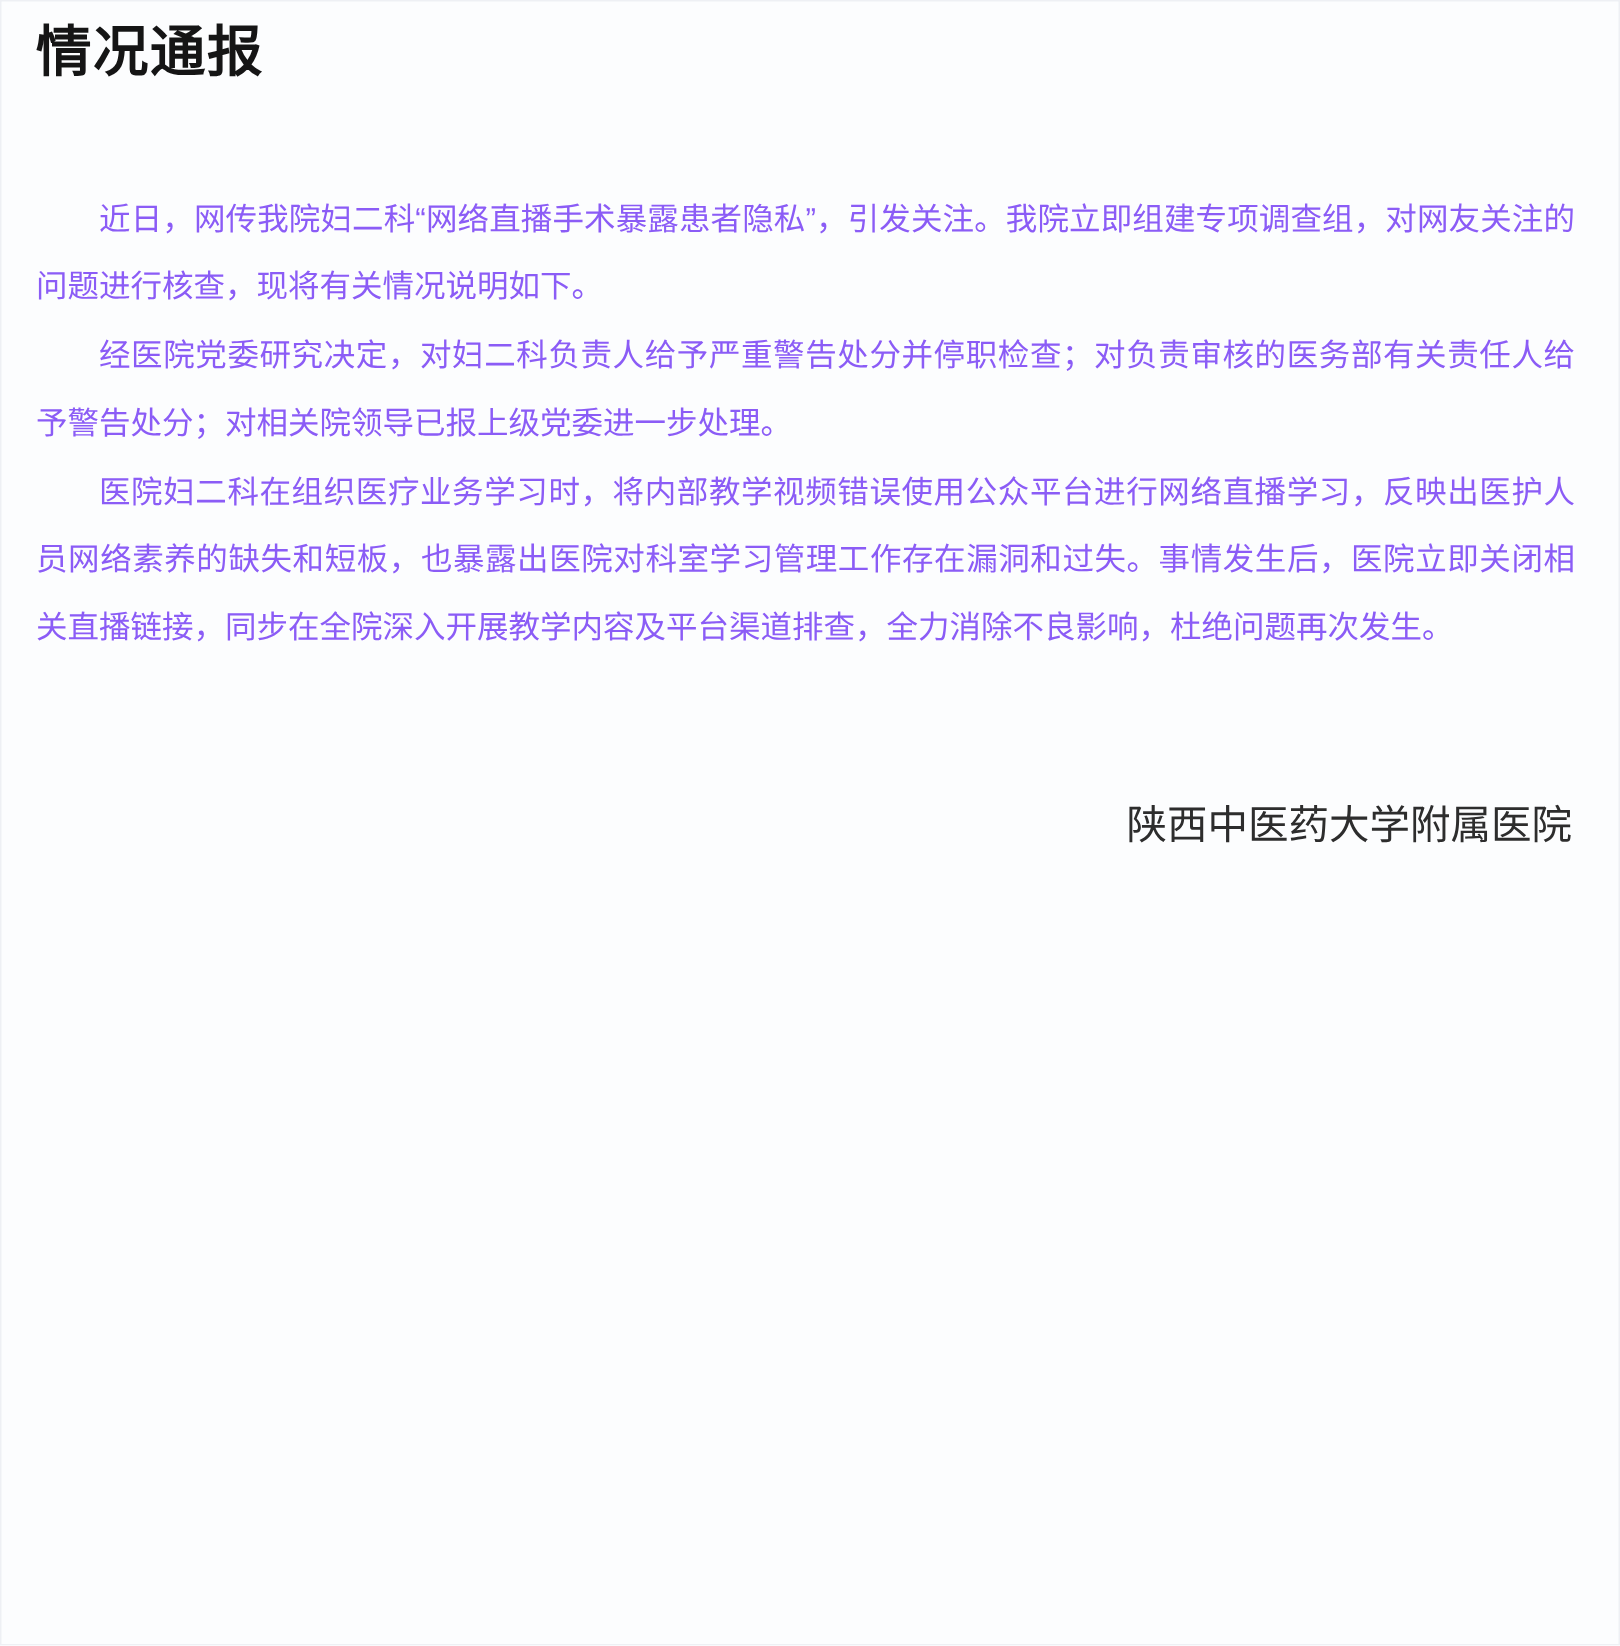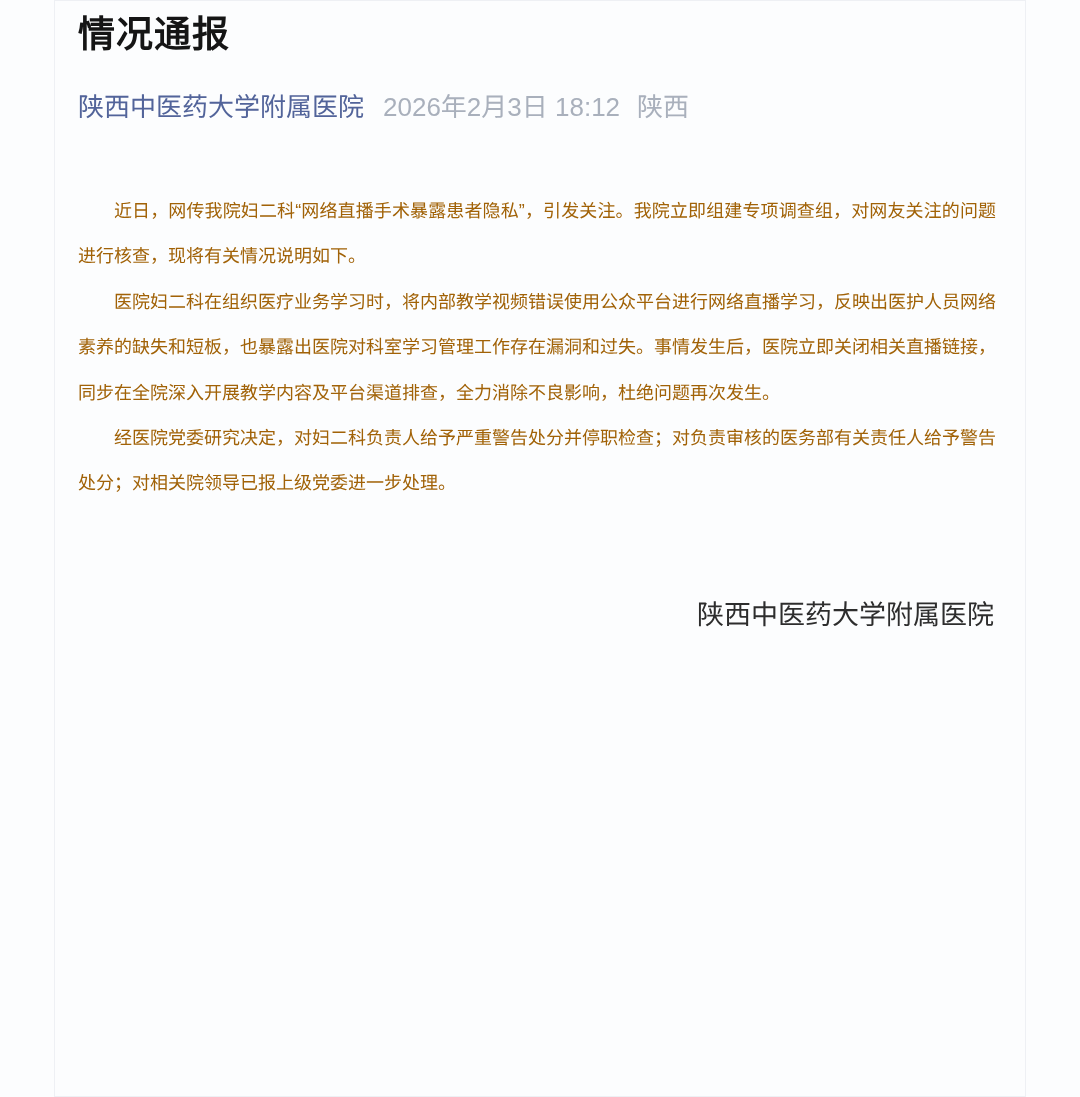--- a/index.html
+++ b/index.html
@@ -3,21 +3,21 @@
 <meta charset="utf-8">
 <style>
   html, body {
     margin: 0;
     padding: 0;
     background: #fcfdfe;
     font-family: "Liberation Sans", "DejaVu Sans", sans-serif;
   }
   .page {
     position: relative;
-    width: 972px;
+    width: 1080px;
     height: 1097px;
     margin: 0 auto;
     background: #fcfdfe;
     box-shadow: inset 0 0 0 1px rgba(205, 212, 222, 0.30);
     overflow: hidden;
     box-sizing: border-box;
     padding: 8px 30px 0 24px;
   }
   .page-title {
     margin: 0;
@@ -42,23 +42,23 @@
   .publish-datetime {
     color: #a9b0bc;
     margin-left: 19px;
   }
   .publish-location {
     color: #a9b0bc;
     margin-left: 17px;
   }
   .article-body {
     margin-top: 66px;
-    font-size: 18px;
+    font-size: 21px;
     line-height: 45.4px;
-    color: #a16207;
+    color: #8b5cf6;
     text-align: justify;
   }
   .article-body p {
     margin: 0;
     padding: 0;
     text-indent: 2em;
   }
   .signature-block {
     margin-top: 90px;
     text-align: right;
@@ -70,28 +70,25 @@
     line-height: 36px;
   }
 </style>
 </head>
 <body>
 
 <div class="page">
 
   <h1 class="page-title">情况通报</h1>
 
-  <div class="article-meta">
-    <a class="publisher-name">陕西中医药大学附属医院</a><span class="publish-datetime">2026年2月3日 18:12</span><span class="publish-location">陕西</span>
-  </div>
 
   <div class="article-body">
     <p>近日，网传我院妇二科“网络直播手术暴露患者隐私”，引发关注。我院立即组建专项调查组，对网友关注的问题进行核查，现将有关情况说明如下。</p>
+    <p>经医院党委研究决定，对妇二科负责人给予严重警告处分并停职检查；对负责审核的医务部有关责任人给予警告处分；对相关院领导已报上级党委进一步处理。</p>
     <p>医院妇二科在组织医疗业务学习时，将内部教学视频错误使用公众平台进行网络直播学习，反映出医护人员网络素养的缺失和短板，也暴露出医院对科室学习管理工作存在漏洞和过失。事情发生后，医院立即关闭相关直播链接，同步在全院深入开展教学内容及平台渠道排查，全力消除不良影响，杜绝问题再次发生。</p>
-    <p>经医院党委研究决定，对妇二科负责人给予严重警告处分并停职检查；对负责审核的医务部有关责任人给予警告处分；对相关院领导已报上级党委进一步处理。</p>
   </div>
 
   <div class="signature-block">
     <div class="signature-org">陕西中医药大学附属医院</div>
 
   </div>
 
 </div>
 
 </body></html>

